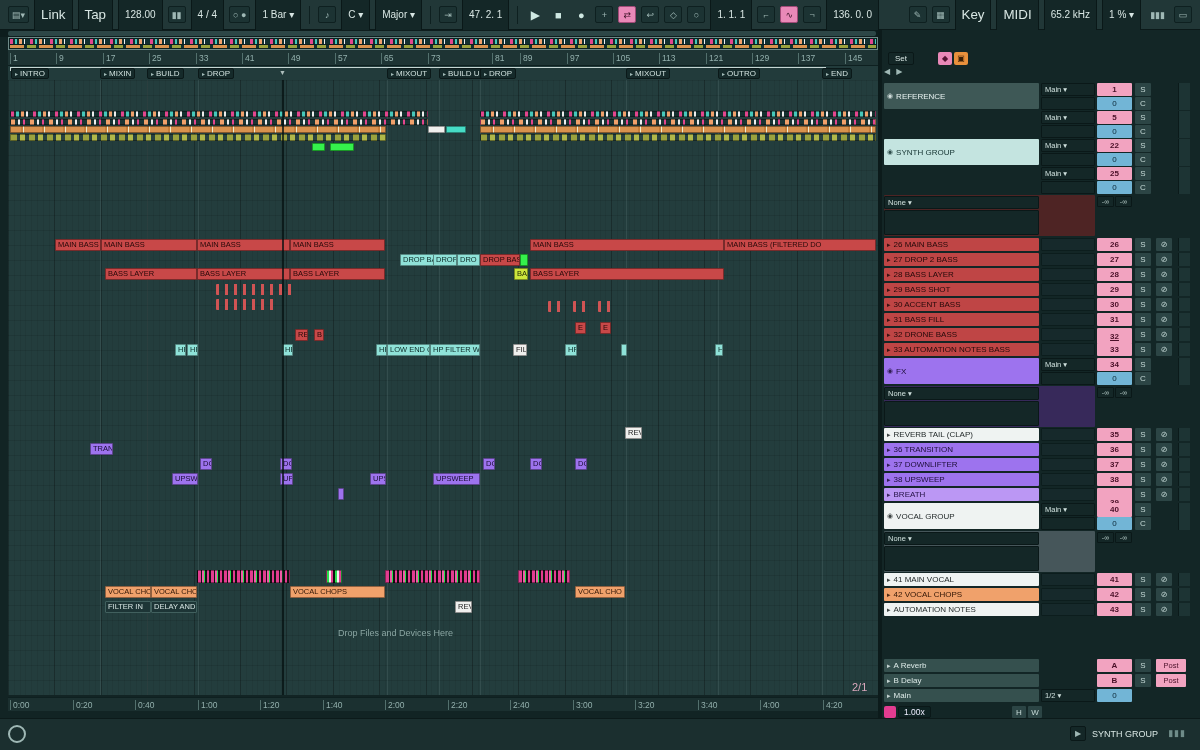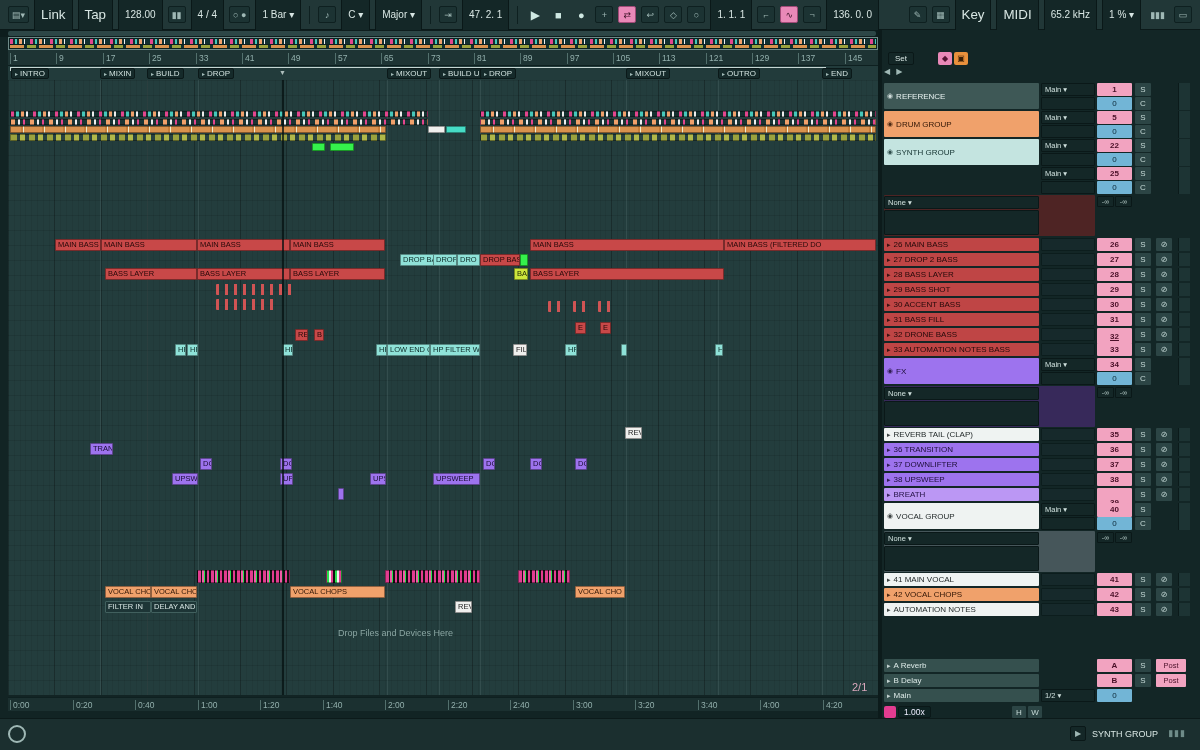--- a/index.html
+++ b/index.html
@@ -158,21 +158,21 @@
     <div class="bar-num" style="left: 2px;">1</div>
     <div class="bar-num" style="left: 48px;">9</div>
     <div class="bar-num" style="left: 95px;">17</div>
     <div class="bar-num" style="left: 141px;">25</div>
     <div class="bar-num" style="left: 188px;">33</div>
     <div class="bar-num" style="left: 234px;">41</div>
     <div class="bar-num" style="left: 280px;">49</div>
     <div class="bar-num" style="left: 327px;">57</div>
     <div class="bar-num" style="left: 373px;">65</div>
     <div class="bar-num" style="left: 420px;">73</div>
-    <div class="bar-num" style="left: 466px;">81</div>
+    <div class="bar-num" style="left: 484px;">81</div>
     <div class="bar-num" style="left: 512px;">89</div>
     <div class="bar-num" style="left: 559px;">97</div>
     <div class="bar-num" style="left: 605px;">105</div>
     <div class="bar-num" style="left: 651px;">113</div>
     <div class="bar-num" style="left: 698px;">121</div>
     <div class="bar-num" style="left: 744px;">129</div>
     <div class="bar-num" style="left: 790px;">137</div>
     <div class="bar-num" style="left: 837px;">145</div>
   </div>
 <div id="locator-row">
@@ -337,24 +337,20 @@
       </div>
       <div class="pdrop" style="left: 159px; top: 0px; width: 54px; height: 13px;">Main ▾</div>
       <div class="pbox" style="left: 159px; top: 14px; width: 54px; height: 13px;"></div>
       <div class="pnum" style="left: 215px; top: 0px; width: 35px; height: 13px;">1</div>
       <div class="ps" style="left: 253px; top: 0px; width: 16px; height: 13px;">S</div>
       <div class="pblue" style="left: 215px; top: 14px; width: 35px; height: 13px;">0</div>
       <div class="ps" style="left: 253px; top: 14px; width: 16px; height: 13px;">C</div>
       <div class="pstrip" style="left: 296px; top: 0px; width: 12px; height: 27px;"></div>
     </div>
     <div class="prow" style="top: 111px; height: 27px;">
-      <div class="pname g-orange">
-        <div class="gicon">◉</div>
-        <div>DRUM GROUP</div>
-      </div>
       <div class="pdrop" style="left: 159px; top: 0px; width: 54px; height: 13px;">Main ▾</div>
       <div class="pbox" style="left: 159px; top: 14px; width: 54px; height: 13px;"></div>
       <div class="pnum" style="left: 215px; top: 0px; width: 35px; height: 13px;">5</div>
       <div class="ps" style="left: 253px; top: 0px; width: 16px; height: 13px;">S</div>
       <div class="pblue" style="left: 215px; top: 14px; width: 35px; height: 13px;">0</div>
       <div class="ps" style="left: 253px; top: 14px; width: 16px; height: 13px;">C</div>
       <div class="pstrip" style="left: 296px; top: 0px; width: 12px; height: 27px;"></div>
     </div>
     <div class="prow" style="top: 139px; height: 27px;">
       <div class="pname g-cyan">

